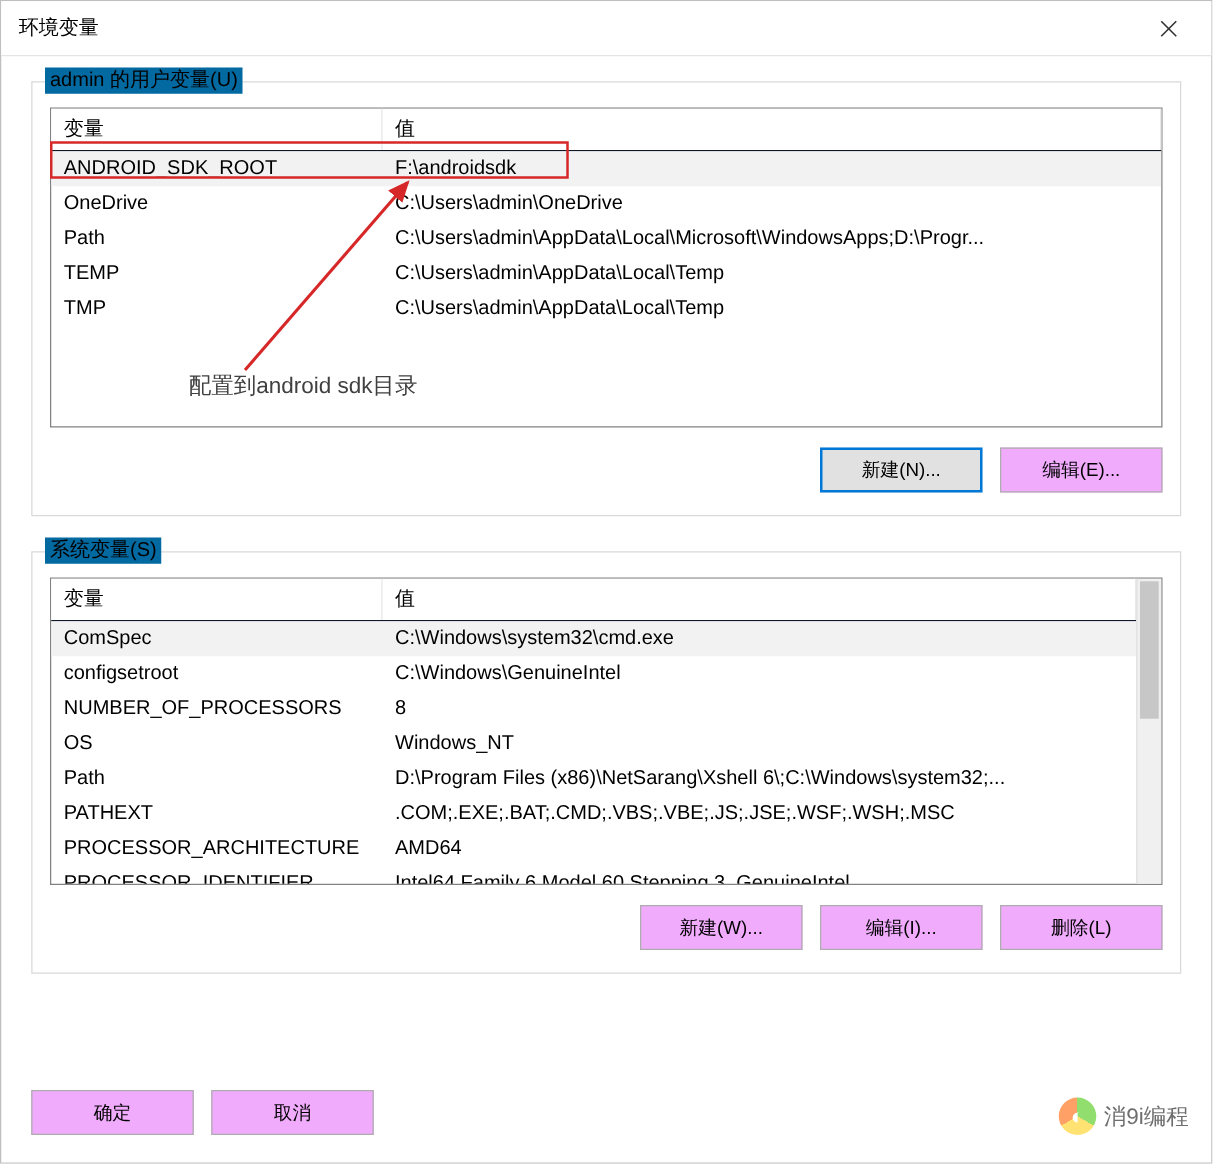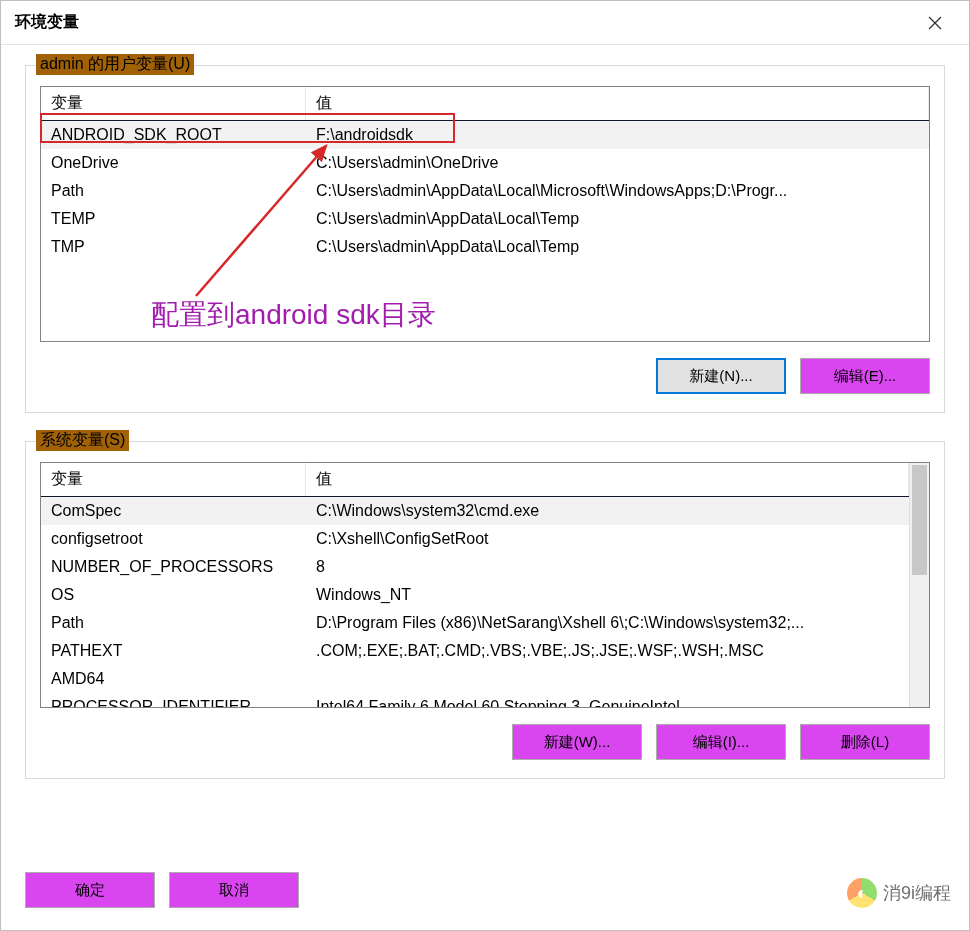--- a/index.html
+++ b/index.html
@@ -24,21 +24,20 @@
     flex-direction: column;
     position: relative;
   }
   .titlebar {
     height: 44px;
     display: flex;
     align-items: center;
     padding: 0 14px;
     border-bottom: 1px solid #e5e5e5;
     background: #ffffff;
-    font-weight: bold;
   }
   .titlebar .title {
     flex: 1;
     font-size: 16px;
   }
   .titlebar .close {
     width: 40px;
     height: 40px;
     display: flex;
     align-items: center;
@@ -56,21 +55,21 @@
   }
   .groupbox {
     border: 1px solid #d9d9d9;
     position: relative;
     padding: 20px 14px 18px 14px;
   }
   .groupbox .legend {
     position: absolute;
     top: -12px;
     left: 10px;
-    background: #a16207;
+    background: #0369a1;
     padding: 0 4px;
     font-size: 16px;
   }
   .listview {
     border: 1px solid #828282;
     background: #ffffff;
     width: 100%;
     position: relative;
   }
   .lv-header {
@@ -118,21 +117,21 @@
   }
   .btn-row {
     display: flex;
     justify-content: flex-end;
     gap: 14px;
     margin-top: 16px;
   }
   button.winbtn {
     min-width: 130px;
     height: 36px;
-    background: #d946ef;
+    background: #f0abfc;
     border: 1px solid #adadad;
     font-family: inherit;
     font-size: 15px;
     padding: 0 20px;
     cursor: pointer;
   }
   button.winbtn.primary {
     background: #e1e1e1;
     border: 2px solid #0078d7;
   }
@@ -147,22 +146,22 @@
     position: absolute;
     border: 2px solid #d62828;
     pointer-events: none;
   }
   .annotation-arrow {
     position: absolute;
     pointer-events: none;
   }
   .annotation-text {
     position: absolute;
-    color: #a21caf;
-    font-size: 28px;
+    color: #404040;
+    font-size: 18px;
     pointer-events: none;
     white-space: nowrap;
   }
   .watermark {
     position: absolute;
     right: 18px;
     bottom: 22px;
     display: flex;
     align-items: center;
     gap: 6px;
@@ -253,39 +252,40 @@
             <div class="col col-name">变量</div>
             <div class="col col-value">值</div>
           </div>
           <div class="lv-body">
             <div class="lv-row" style="background:#f2f2f2;">
               <div class="cell col-name">ComSpec</div>
               <div class="cell col-value">C:\Windows\system32\cmd.exe</div>
             </div>
             <div class="lv-row">
               <div class="cell col-name">configsetroot</div>
-              <div class="cell col-value">C:\Xshell\ConfigSetRoot</div>
+              <div class="cell col-value">C:\Windows\GenuineIntel</div>
             </div>
             <div class="lv-row">
               <div class="cell col-name">NUMBER_OF_PROCESSORS</div>
               <div class="cell col-value">8</div>
             </div>
             <div class="lv-row">
               <div class="cell col-name">OS</div>
               <div class="cell col-value">Windows_NT</div>
             </div>
             <div class="lv-row">
               <div class="cell col-name">Path</div>
               <div class="cell col-value">D:\Program Files (x86)\NetSarang\Xshell 6\;C:\Windows\system32;...</div>
             </div>
             <div class="lv-row">
               <div class="cell col-name">PATHEXT</div>
               <div class="cell col-value">.COM;.EXE;.BAT;.CMD;.VBS;.VBE;.JS;.JSE;.WSF;.WSH;.MSC</div>
             </div>
             <div class="lv-row">
+              <div class="cell col-name">PROCESSOR_ARCHITECTURE</div>
               <div class="cell col-value">AMD64</div>
             </div>
             <div class="lv-row">
               <div class="cell col-name">PROCESSOR_IDENTIFIER</div>
               <div class="cell col-value">Intel64 Family 6 Model 60 Stepping 3, GenuineIntel</div>
             </div>
           </div>
         </div>
         <div class="scrollbar">
           <div class="thumb"></div>

